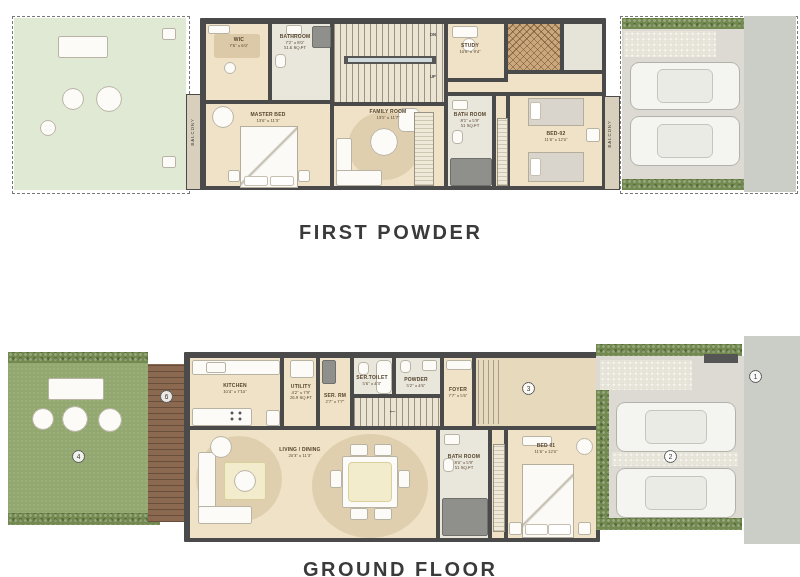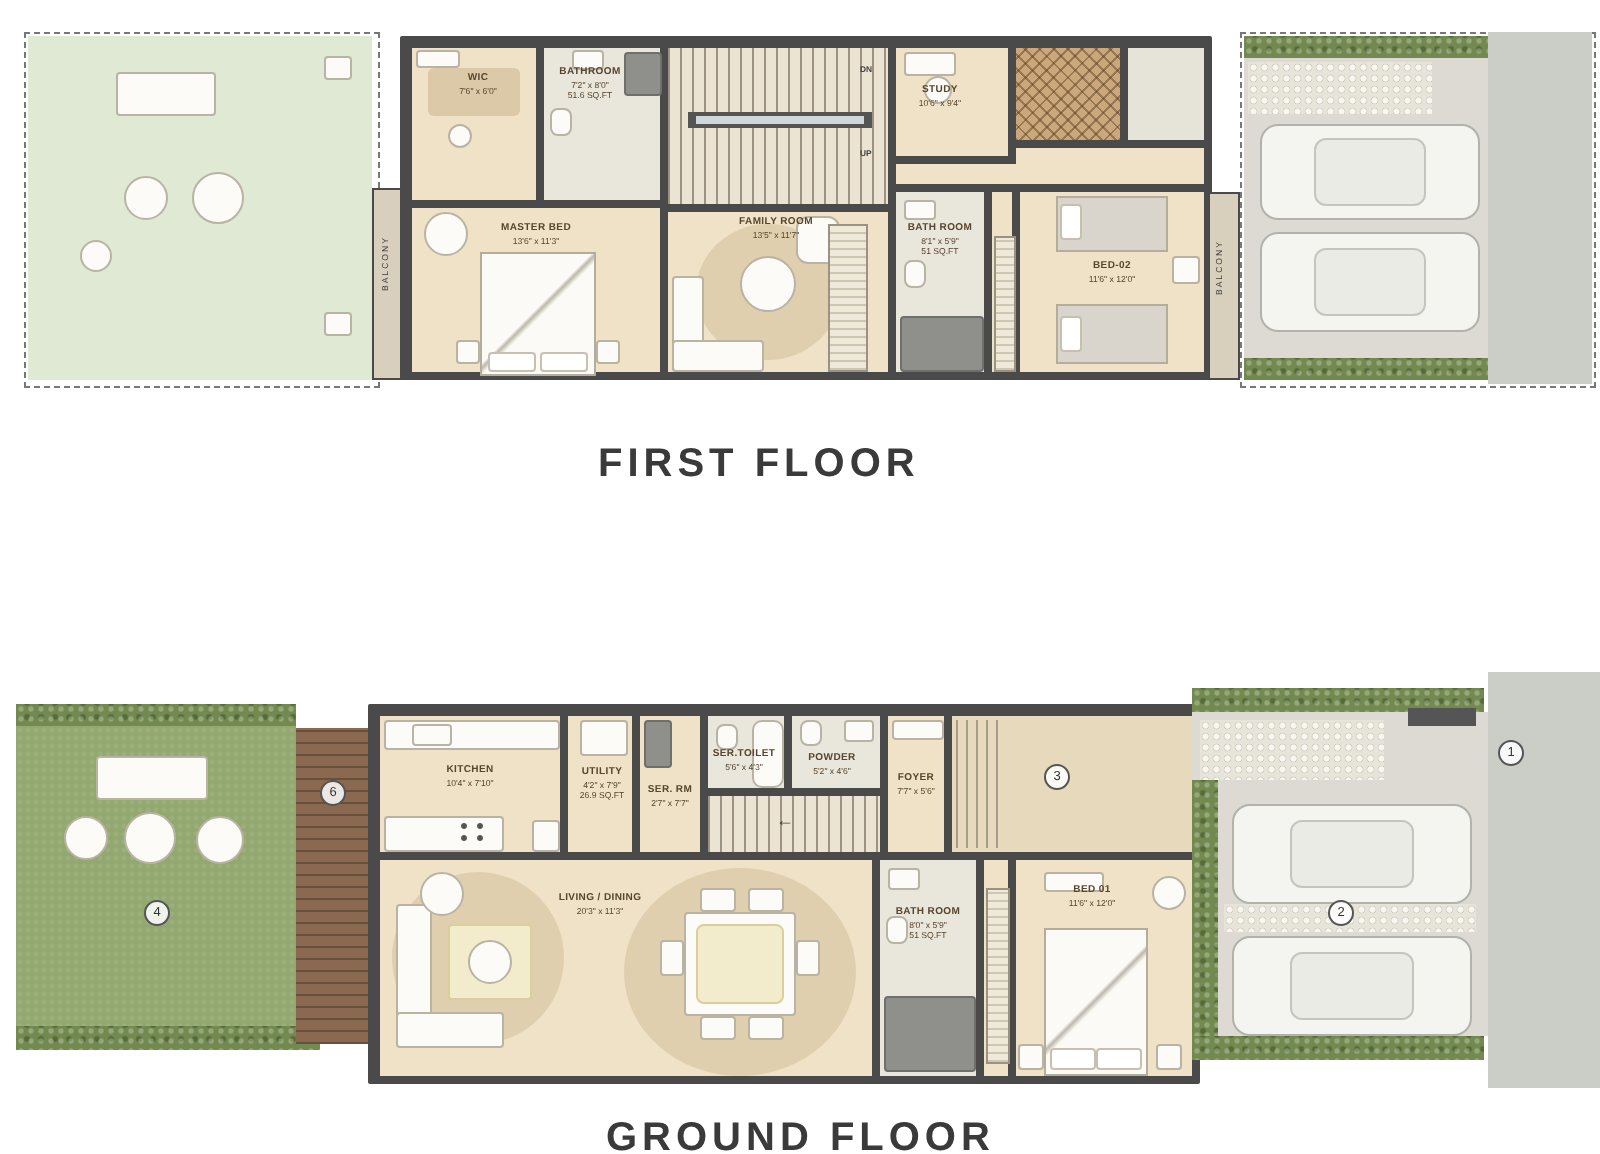--- a/index.html
+++ b/index.html
@@ -195,21 +195,21 @@
     <div class="road" style="left:744px;top:16px;width:52px;height:176px;"></div>
 
     <div class="tree" style="left:36px;top:2px;width:52px;height:40px;"></div>
     <div class="tree" style="left:-16px;top:30px;width:60px;height:80px;"></div>
     <div class="tree" style="left:-14px;top:128px;width:62px;height:70px;"></div>
     <div class="tree" style="left:140px;top:-8px;width:40px;height:30px;"></div>
     <div class="tree" style="left:738px;top:14px;width:60px;height:70px;"></div>
     <div class="tree" style="left:742px;top:80px;width:56px;height:60px;"></div>
     <div class="tree" style="left:736px;top:138px;width:62px;height:58px;"></div>
 
-    <div class="floor-title" style="left:299px;top:221px;">FIRST FLOOR</div>
+    <div class="floor-title" style="left:299px;top:221px;">FIRST POWDER</div>
   </div>
 
   <div>
 
     <div class="hedge" style="left:8px;top:352px;width:140px;height:11px;"></div>
     <div class="lawn" style="left:8px;top:363px;width:140px;height:150px;"></div>
     <div class="hedge" style="left:8px;top:513px;width:152px;height:12px;"></div>
     <div class="furn" style="left:48px;top:378px;width:54px;height:20px;"></div>
     <div class="furn circ" style="left:62px;top:406px;width:24px;height:24px;"></div>
     <div class="furn circ" style="left:32px;top:408px;width:20px;height:20px;"></div>

